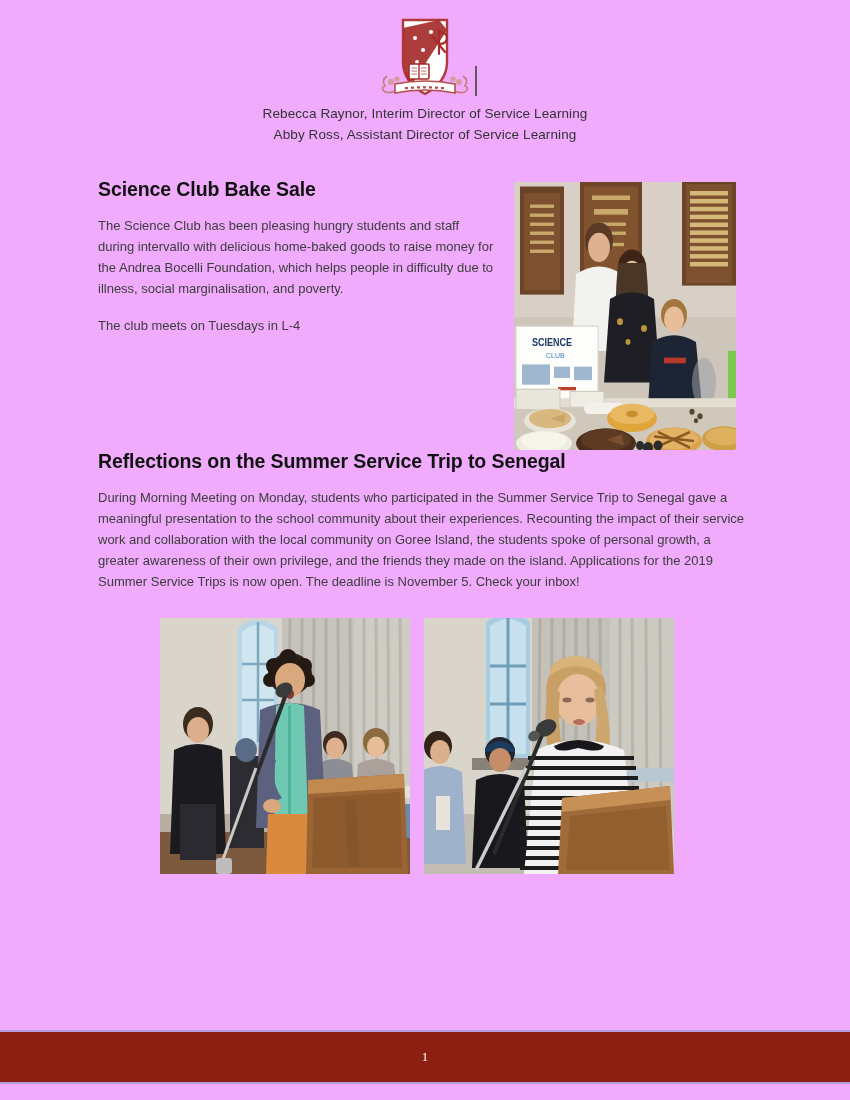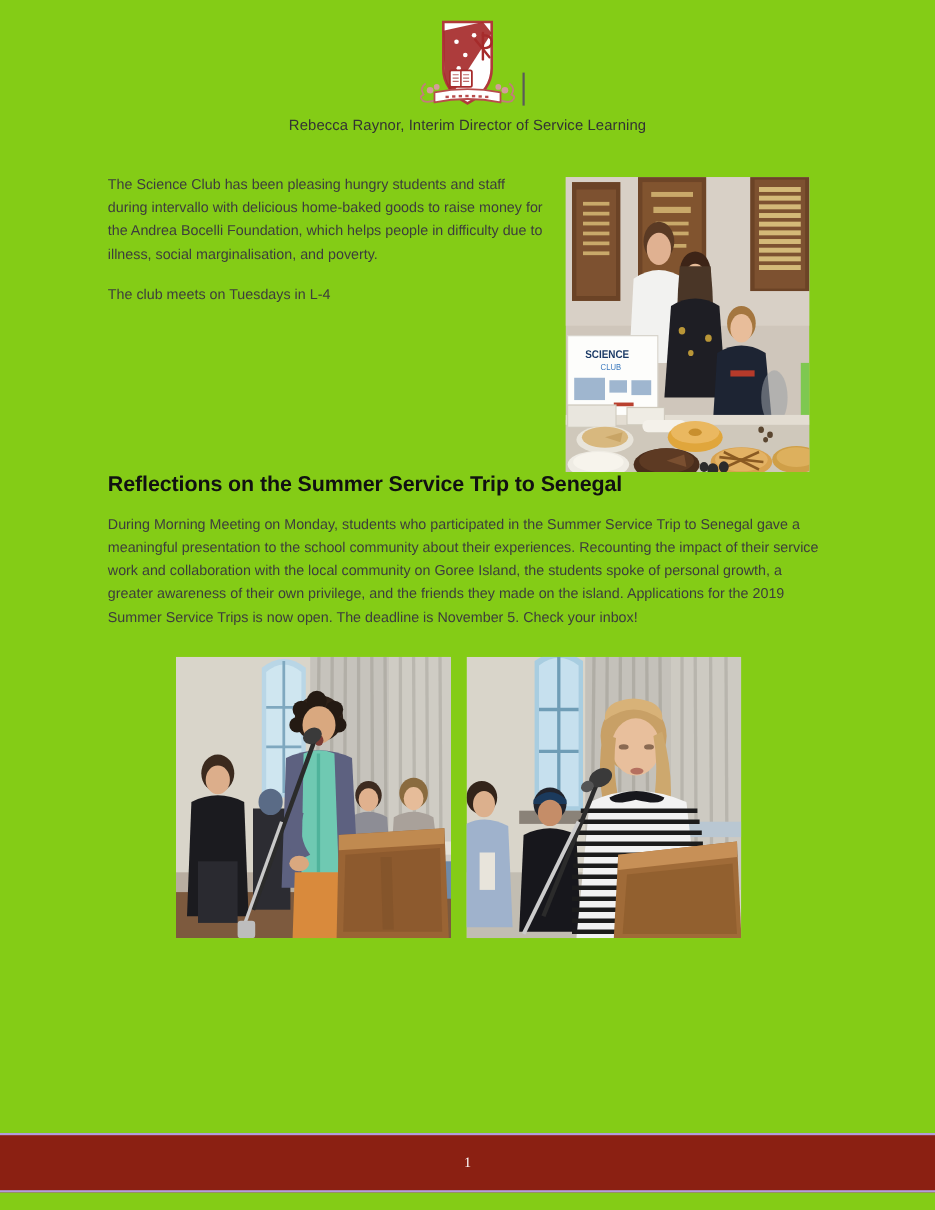--- a/index.html
+++ b/index.html
@@ -12,21 +12,21 @@
     height: 1100px;
     position: relative;
     font-family: "Liberation Sans", sans-serif;
     overflow: hidden;
   }
 
   .page {
     position: relative;
     width: 850px;
     height: 1100px;
-    background: #84cc16;
+    background: #f0abfc;
   }
 
   
   .masthead {
     padding-top: 14px;
     text-align: center;
   }
   .crest-wrap {
     position: relative;
     width: 96px;
@@ -197,27 +197,29 @@
           <circle cx="14" cy="68" r="3"></circle>
             <circle cx="20" cy="65" r="2.6"></circle>
           <circle cx="82" cy="68" r="3"></circle>
             <circle cx="76" cy="65" r="2.6"></circle>
         </g>
       </svg>
       <div class="crest-bar"></div>
     </div>
 
     <div class="byline">Rebecca Raynor, Interim Director of Service Learning</div>
+    <div class="byline">Abby Ross, Assistant Director of Service Learning</div>
   </div>
 
 
   <div class="content">
 
     <div class="sec1">
       <div class="sec1-text">
+        <h2 class="section-heading">Science Club Bake Sale</h2>
         <p class="body-text">The Science Club has been pleasing hungry students and staff during intervallo with delicious home-baked goods to raise money for the Andrea Bocelli Foundation, which helps people in difficulty due to illness, social marginalisation, and poverty.</p>
         <p class="body-text">The club meets on Tuesdays in L-4</p>
       </div>
 
       <div class="sec1-photo">
         <svg class="photo-svg" viewBox="0 0 222 238" preserveAspectRatio="none" aria-hidden="true">
 
           <rect x="0" y="0" width="222" height="238" fill="#cfc6bb"></rect>
           <rect x="0" y="0" width="222" height="120" fill="#d8d0c6"></rect>
 

